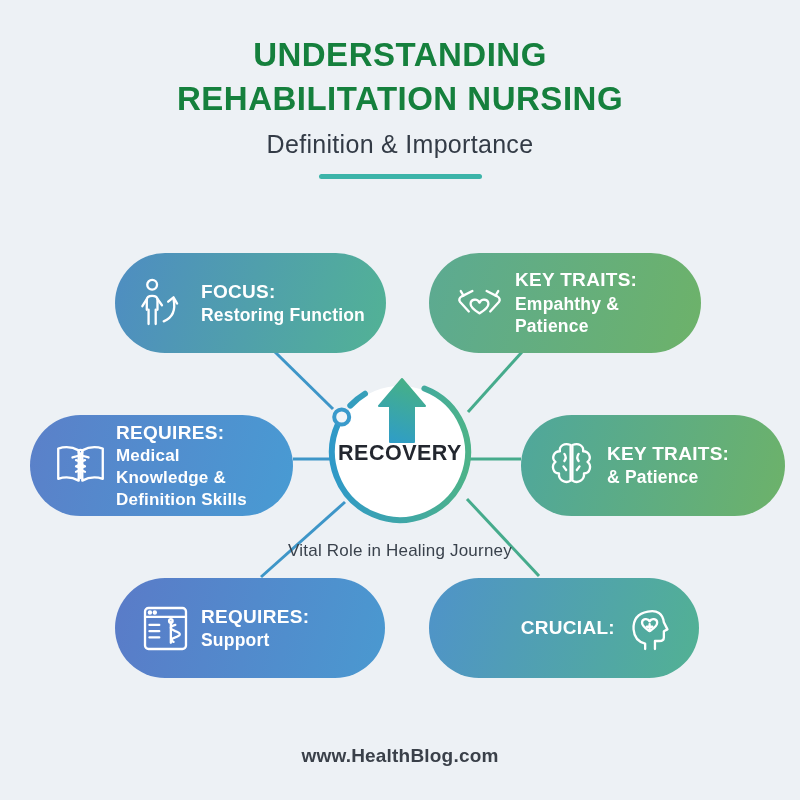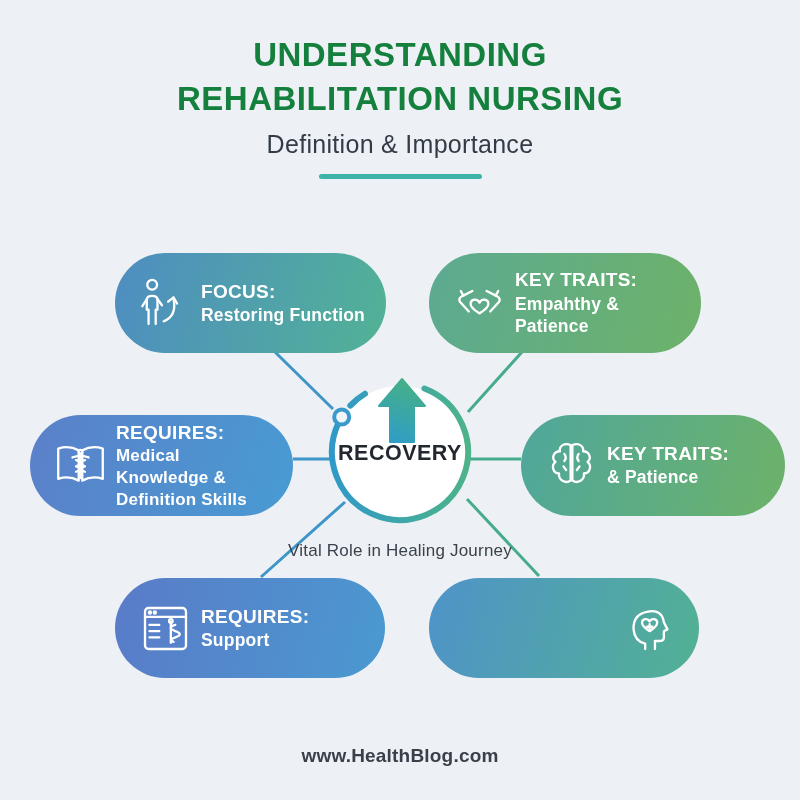--- a/index.html
+++ b/index.html
@@ -191,20 +191,21 @@
       </svg>
     </span>
     <span class="cap-text">
       <div class="cap-title">REQUIRES:</div>
       <div class="cap-line">Support</div>
     </span>
   </div>
 
   <div class="capsule cap-br" style="background: linear-gradient(105deg, rgb(79, 147, 201), rgb(82, 177, 147));">
     <span class="cap-text">
+      <div class="cap-title">CRUCIAL:</div>
     </span>
     <span class="cap-icon">
       <svg viewBox="0 0 64 64">
         <g class="ic">
           <path d="M26,55 V49 Q14,46 13,33 Q12,16 29,13 Q45,10 47,25 L51,33 L47,35 V42 Q47,46 42,46 H37 V55"></path>
           <path d="M31,24 c-2,-4 -8.5,-3 -8.5,1.5 c0,4 5,7 8.5,9.5 c3.5,-2.5 8.5,-5.5 8.5,-9.5 c0,-4.5 -6.5,-5.5 -8.5,-1.5 Z"></path>
           <path d="M31,27 V33 M28,30 H34"></path>
         </g>
       </svg>
     </span>

